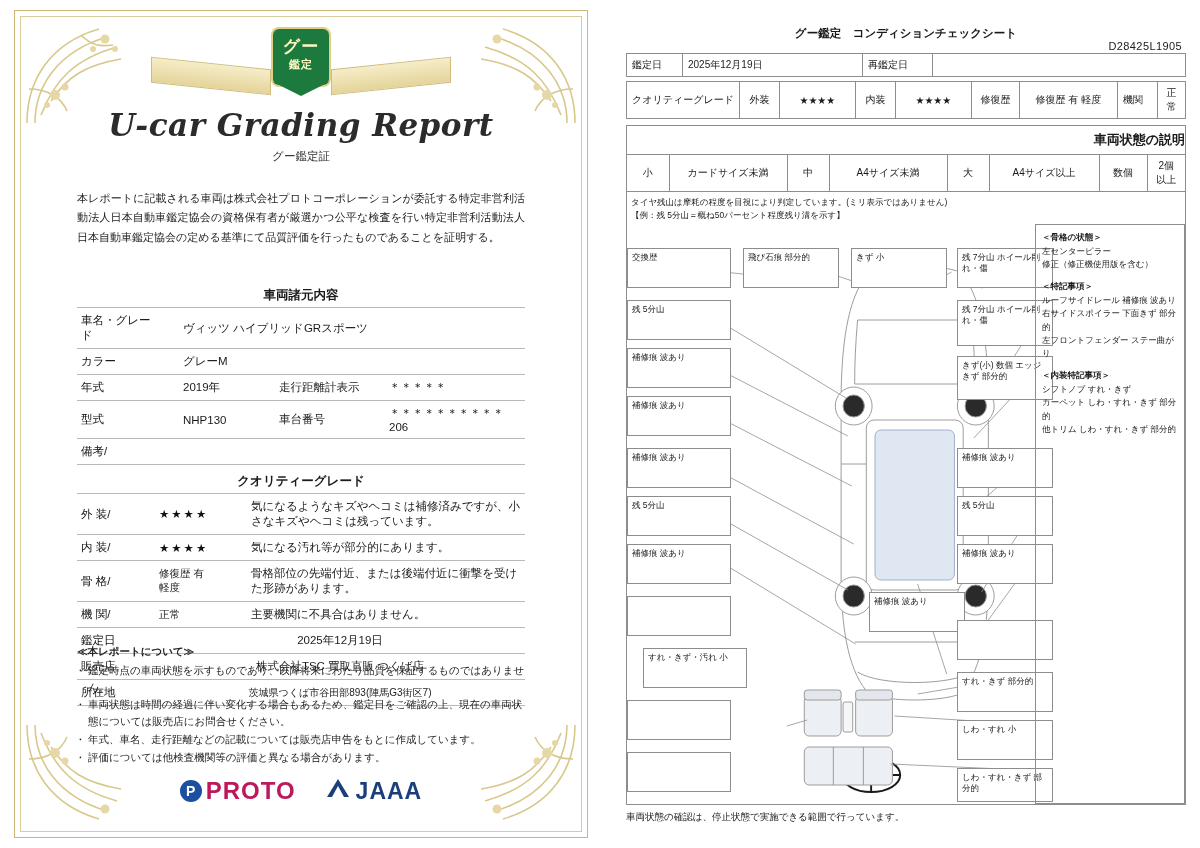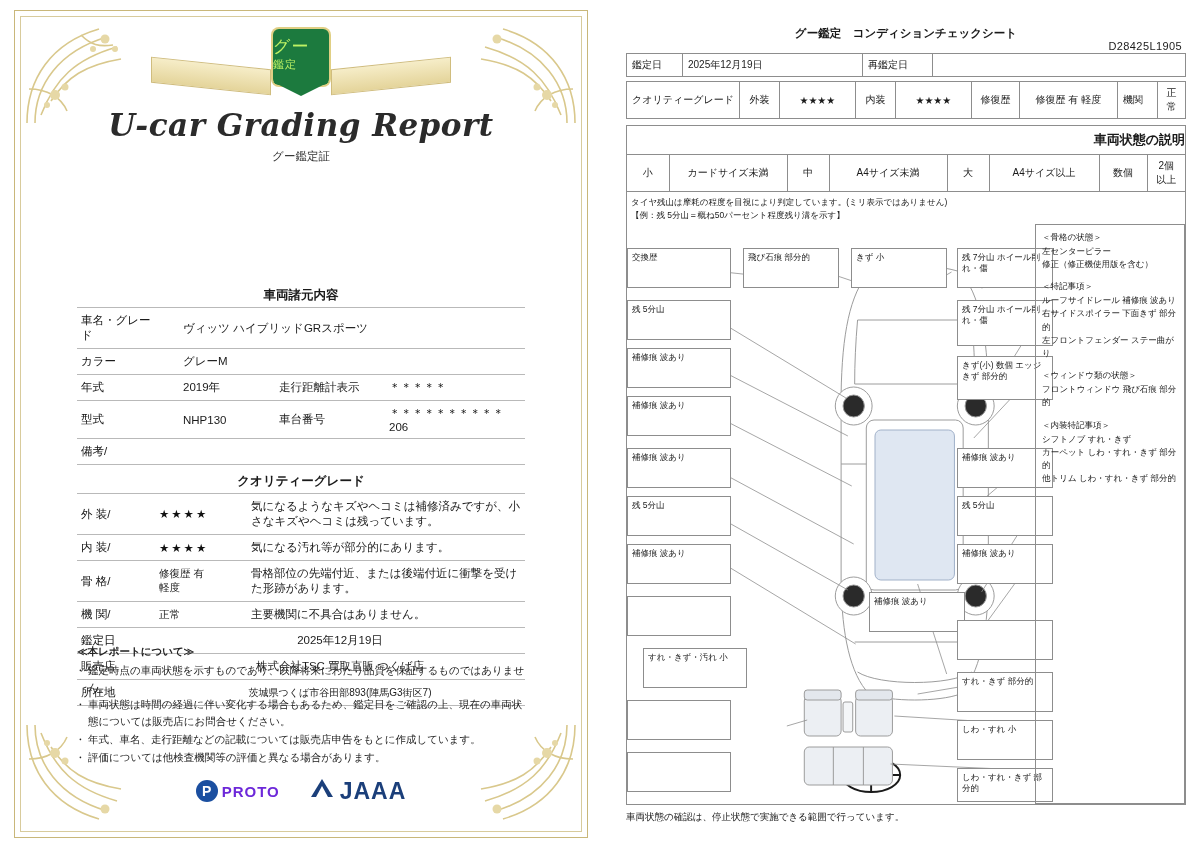--- a/index.html
+++ b/index.html
@@ -41,22 +41,22 @@
     border-radius:6px;
     position:relative;
     box-shadow:0 0 0 2px #e0cf84;
   }
   .goo-badge .shield:after{
     content:""; position:absolute; left:0; right:0; bottom:-11px;
     border-left:28px solid transparent; border-right:28px solid transparent;
     border-top:14px solid #1c7a3e;
   }
   .goo-badge .g1, .goo-badge .g2 {
-    position:absolute; left:0; right:0; text-align:left; color:#bef264;
-    font-weight:normal; letter-spacing:1px; z-index:2;
+    position:absolute; left:0; right:0; text-align:center; color:#fef9c3;
+    font-weight:bold; letter-spacing:1px; z-index:2;
   }
   .goo-badge .g1 { top:6px; font-size:17px; }
   .goo-badge .g2 { top:28px; font-size:11px; }
   .ribbon-l, .ribbon-r {
     position:absolute; top:52px; width:120px; height:26px;
     background:linear-gradient(#f6edc8,#e4d49a);
     border:1px solid #d0bd7e;
   }
   .ribbon-l { left:50%; margin-left:-150px; transform:skewY(6deg); }
   .ribbon-r { left:50%; margin-left:30px; transform:skewY(-6deg); }
@@ -91,21 +91,21 @@
   .notes {
     position:absolute; left:62px; right:58px; top:632px;
     font-size:10.5px; line-height:1.6; color:#222;
   }
   .notes .nt { font-weight:bold; margin-bottom:2px; }
   .notes li { list-style:none; position:relative; padding-left:11px; margin-bottom:1px; }
   .notes li:before { content:"・"; position:absolute; left:-2px; top:0; }
   .notes ul { margin:0; padding:0; }
 
   .logos { position:absolute; left:0; right:0; bottom:32px; text-align:center; }
-  .logos .proto { color:#6d28d9; font-weight:bold; font-size:15px; letter-spacing:1px; vertical-align:middle;}
+  .logos .proto { color:#be185d; font-weight:bold; font-size:24px; letter-spacing:1px; vertical-align:middle;}
   .logos .pcirc {
     display:inline-block; width:22px; height:22px; border-radius:50%;
     background:#1b4fa0; color:#fff; font-size:14px; line-height:22px; text-align:center;
     margin-right:4px; vertical-align:middle; font-weight:bold;
   }
   .logos .sep { display:inline-block; width:20px; }
   .logos .jaaa { color:#1b3f7a; font-weight:bold; font-size:23px; vertical-align:middle; letter-spacing:1px;}
   .logos .jmark { display:inline-block; vertical-align:middle; margin-right:5px; }
 
   
@@ -129,21 +129,21 @@
   .cell {
     position:absolute; border:1px solid #8d8d8d; background:#fff;
     font-size:8.5px; padding:3px 4px; line-height:1.3;
   }
   .svgdiag { position:absolute; left:0; top:0; width:100%; height:100%; }
 
   .sidebox {
     position:absolute; right:0; top:0; width:150px; height:580px;
     border:1px solid #8d8d8d; font-size:8.5px; line-height:1.55; padding:6px 6px;
   }
-  .sidebox h4 { margin:0 0 1px; font-size:8.5px; font-weight:normal; }
+  .sidebox h4 { margin:0 0 1px; font-size:8.5px; font-weight:bold; }
   .sidebox .grp { margin-bottom:9px; }
 
   .footer-note { font-size:9.5px; margin-top:6px; }
 </style>
 </head>
 <body>
 
 <div class="page">
 
   <div class="cert">
@@ -227,20 +227,21 @@
     <div class="goo-badge">
       <div class="shield">
         <div class="g1">グー</div>
         <div class="g2">鑑定</div>
       </div>
     </div>
 
     <div class="cert-title">U-car Grading Report</div>
     <div class="cert-sub">グー鑑定証</div>
 
+    <div class="cert-para">本レポートに記載される車両は株式会社プロトコーポレーションが委託する特定非営利活動法人日本自動車鑑定協会の資格保有者が厳選かつ公平な検査を行い特定非営利活動法人日本自動車鑑定協会の定める基準にて品質評価を行ったものであることを証明する。</div>
 
     <div style="position:absolute;left:62px;right:62px;top:272px;">
       <div class="sec-title">車両諸元内容</div>
       <table class="tbl" style="position:static;width:100%;">
         <tbody>
             <tr>
           <td class="lbl">車名・グレード</td>
           <td colspan="3" style="padding-left:28px;">ヴィッツ ハイブリッドGRスポーツ</td>
         </tr>
         <tr>
@@ -490,24 +491,20 @@
             <div>左センターピラー</div>
             <div>修正（修正機使用版を含む）</div>
           </div>
           <div class="grp">
             <h4>＜特記事項＞</h4>
             <div>ルーフサイドレール 補修痕 波あり</div>
             <div>右サイドスポイラー 下面きず 部分的</div>
             <div>左フロントフェンダー ステー曲がり</div>
           </div>
           <div class="grp">
-            <h4>＜ウィンドウ類の状態＞</h4>
-            <div>フロントウィンドウ 飛び石痕 部分的</div>
-          </div>
-          <div class="grp">
             <h4>＜内装特記事項＞</h4>
             <div>シフトノブ すれ・きず</div>
             <div>カーペット しわ・すれ・きず 部分的</div>
             <div>他トリム しわ・すれ・きず 部分的</div>
           </div>
         </div>
       </div>
     </div>
 
     <div class="footer-note">車両状態の確認は、停止状態で実施できる範囲で行っています。</div>

